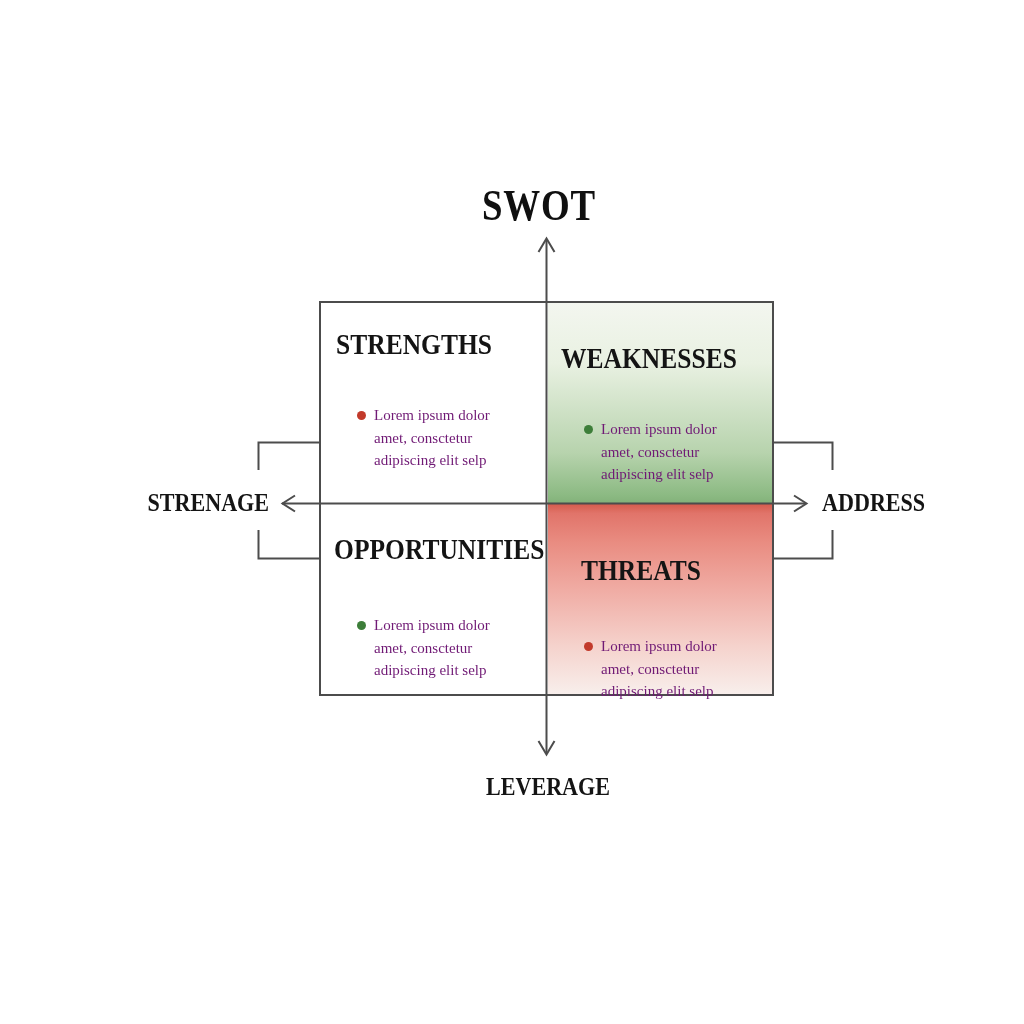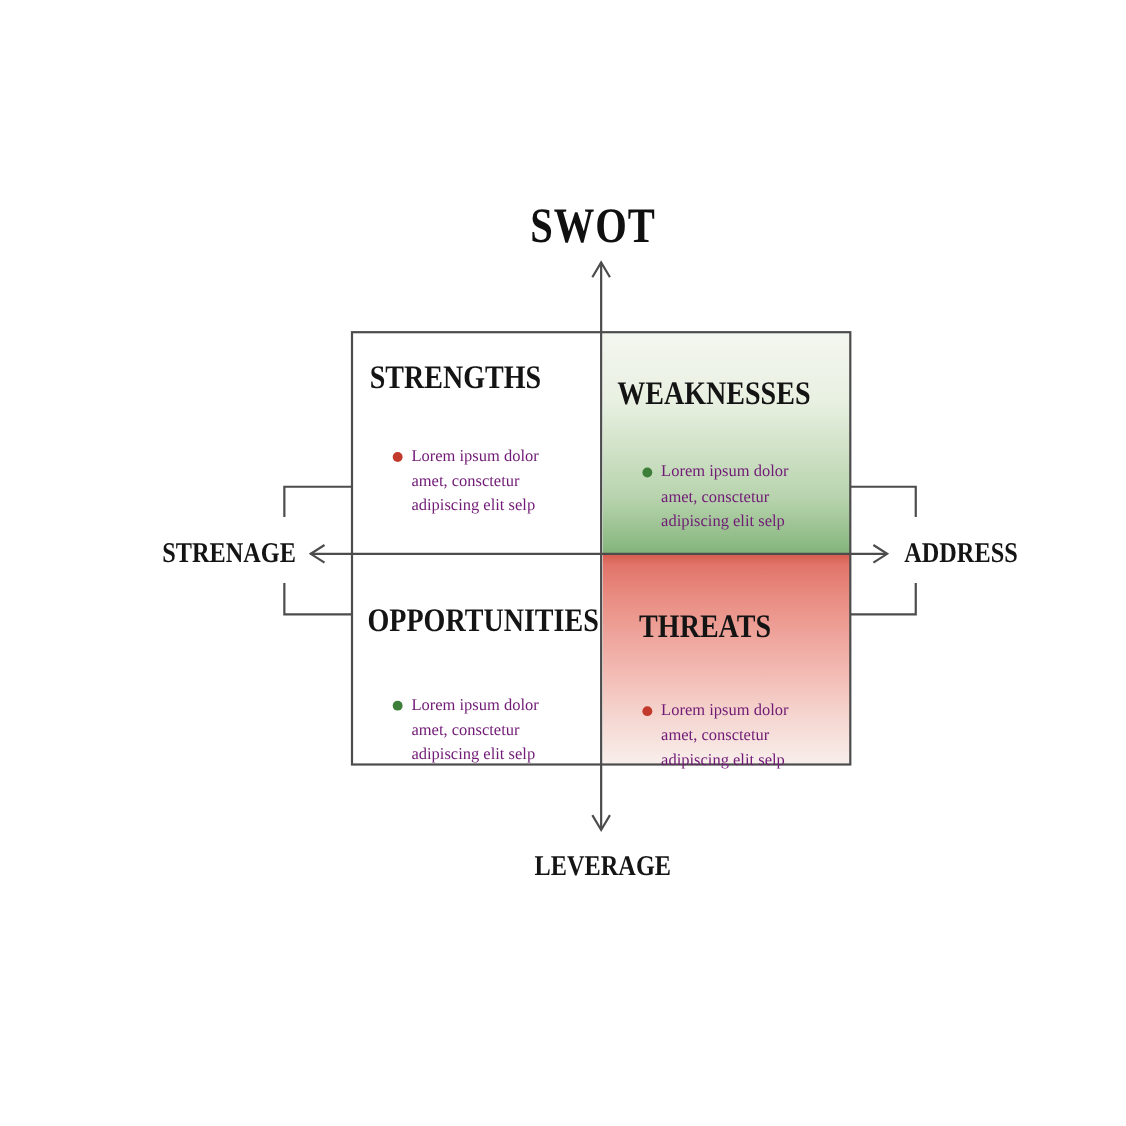--- a/index.html
+++ b/index.html
@@ -23,21 +23,21 @@
     position:absolute;left:512px;top:504px;width:225px;height:191px;
     background:linear-gradient(180deg,#d55c4d 0%,#e1746a 5%,#e98c81 20%,#f0aca4 45%,#f5d3cd 75%,#f8efec 100%);
   }
   
   .lines{position:absolute;left:0;top:0;width:1024px;height:1024px;pointer-events:none;}
   .lines path,.lines rect,.lines line{stroke:#4c4c4c;stroke-width:2;fill:none;}
   
   .qc{position:absolute;width:188px;}
   .qc-tl{left:284px;top:302px;}
   .qc-tr{left:511px;top:316px;}
-  .qc-bl{left:284px;top:519px;}
+  .qc-bl{left:284px;top:503px;}
   .qc-br{left:511px;top:524px;}
   .q-heading{
     font-size:30px;font-weight:700;color:#141414;text-align:center;
     transform:scaleX(0.85);white-space:nowrap;line-height:32px;
   }
   .qc-tl .q-heading,.qc-tr .q-heading{margin-top:26px;}
   .qc-bl .q-heading,.qc-br .q-heading{margin-top:30px;}
   .bullet-row{display:flex;padding-left:37px;}
   .qc-tl .bullet-row,.qc-tr .bullet-row{margin-top:44px;}
   .qc-bl .bullet-row,.qc-br .bullet-row{margin-top:49px;}

